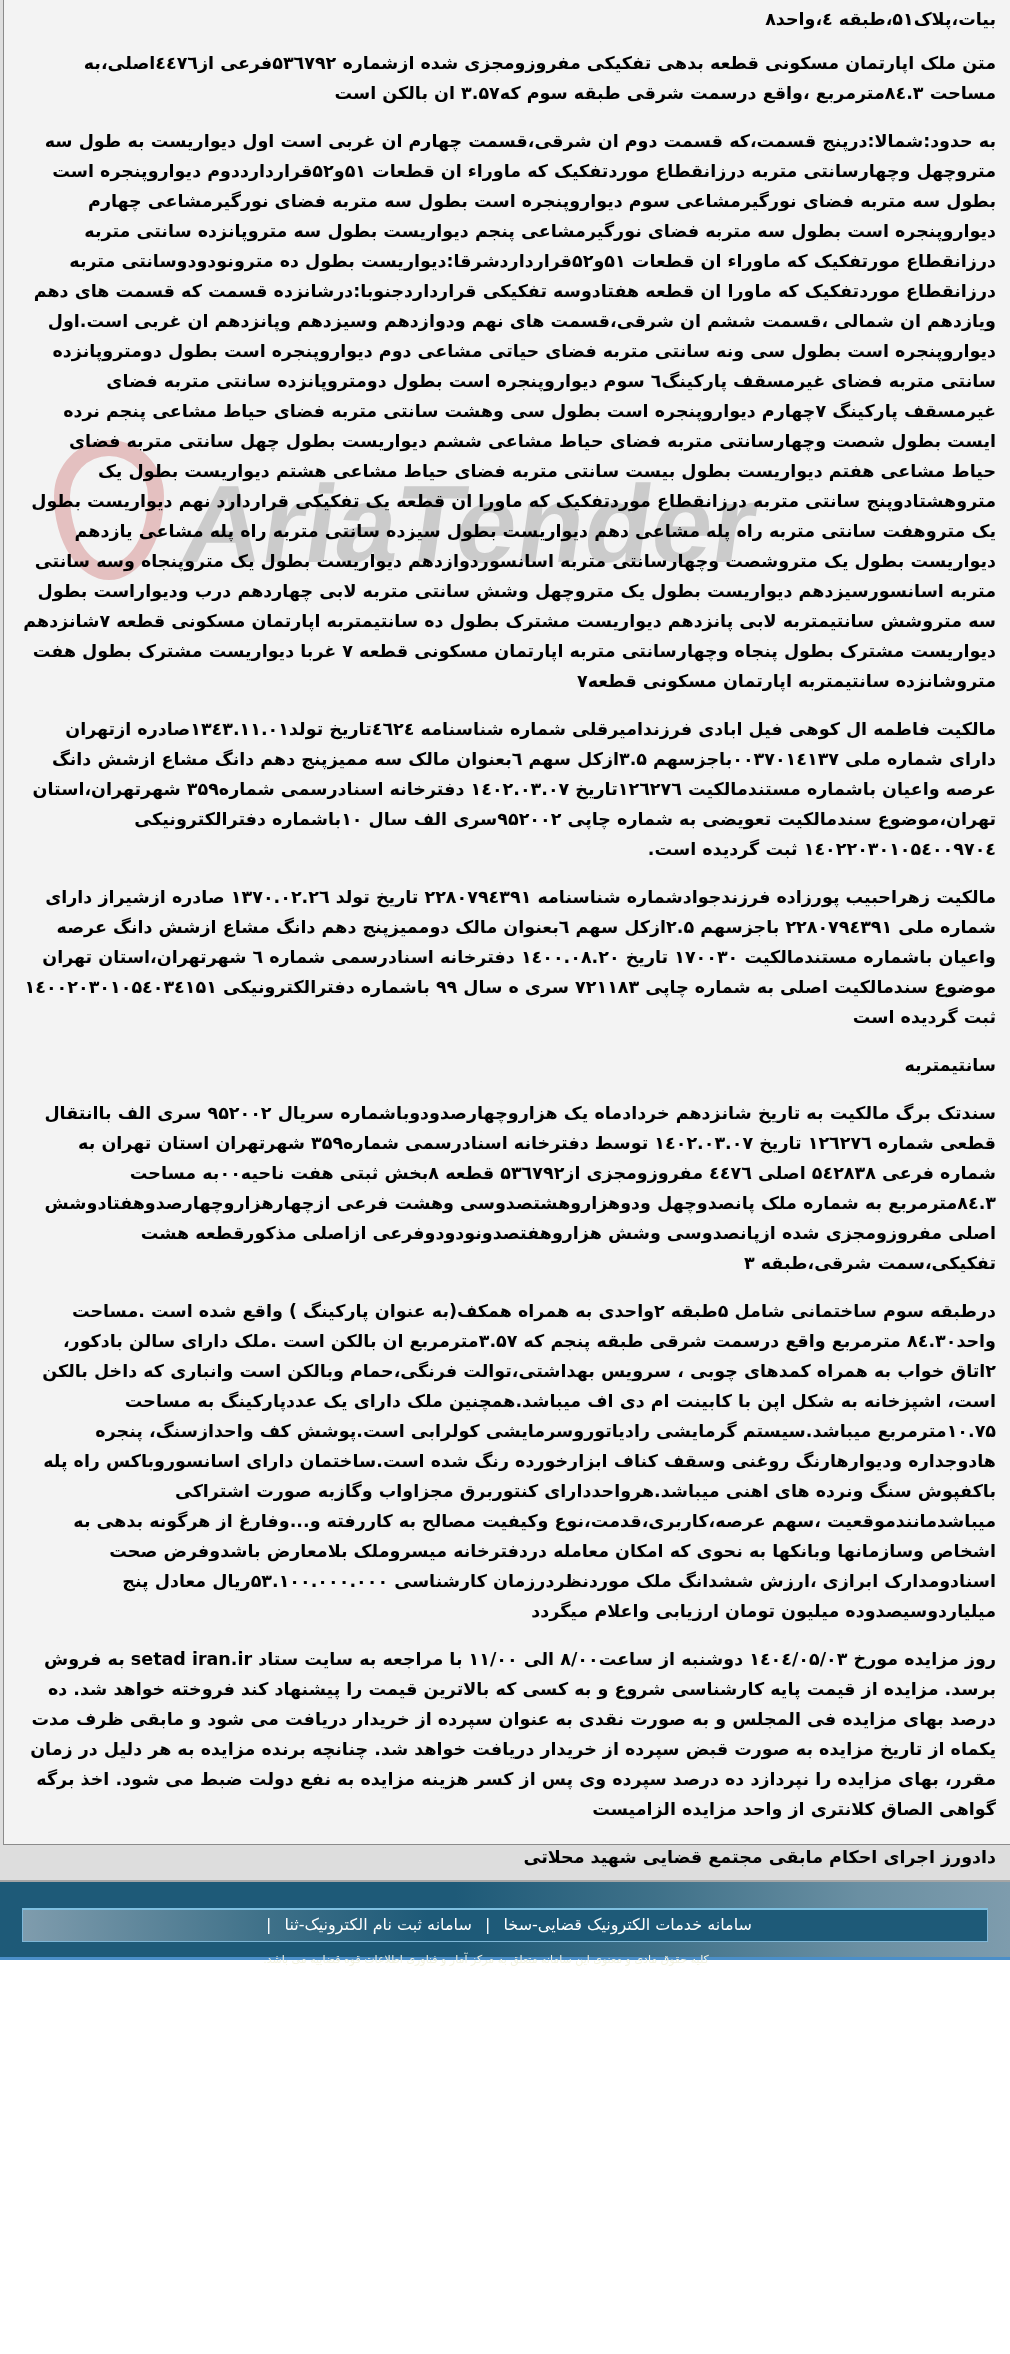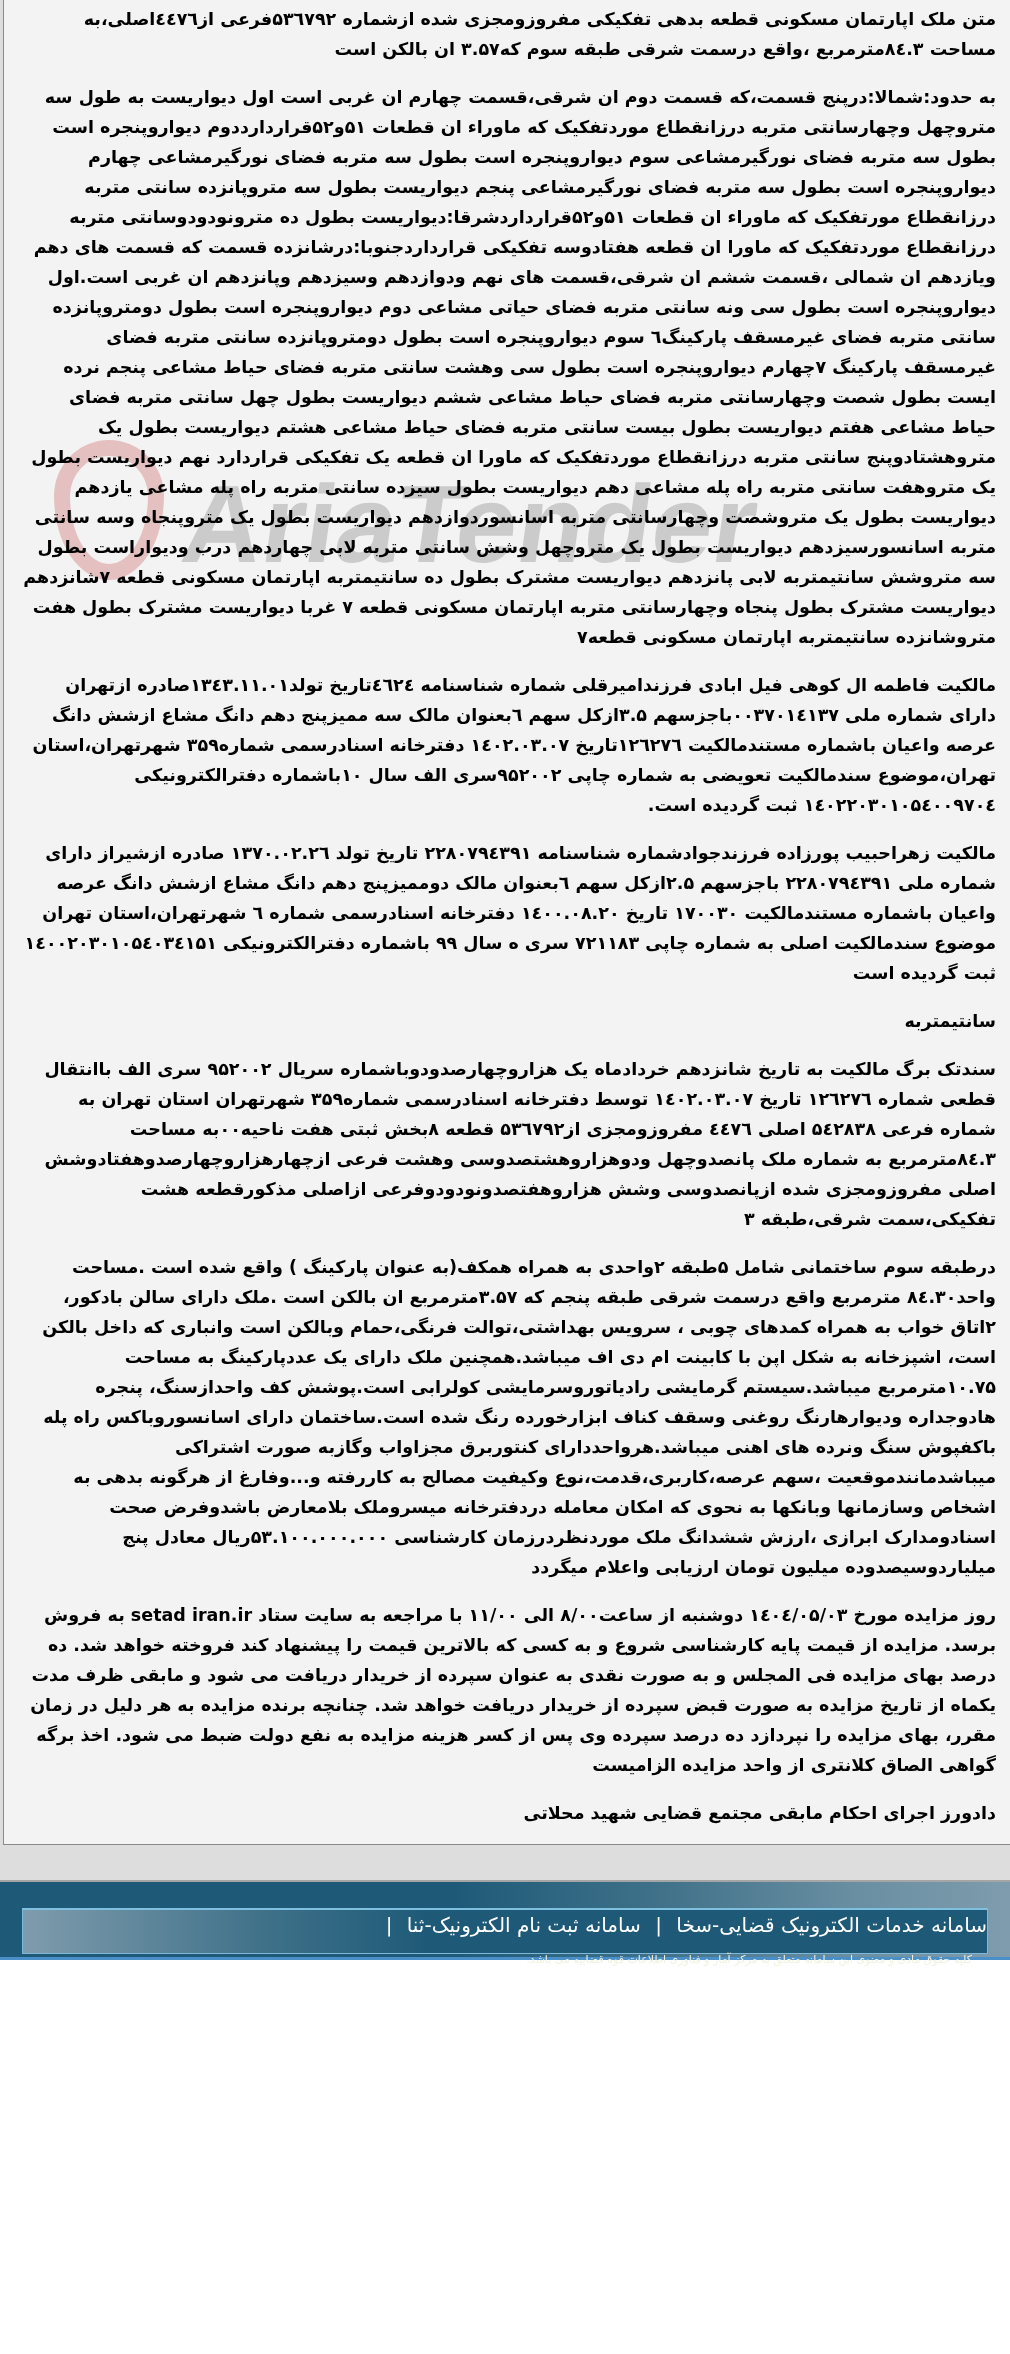--- a/index.html
+++ b/index.html
@@ -71,59 +71,61 @@
       width: 1010px;
       height: 80px;
       background: linear-gradient(to right, #1e5a78 0%, #1e5a78 45%, #3f7189 65%, #6a8fa2 85%, #7e9cad 100%);
       border-top: 2px solid #a5a5a5;
       border-bottom: 3px solid #4b8fc9;
       box-sizing: border-box;
     }
     .links-bar {
       position: absolute;
       left: 22px; top: 26px;
-      width: 966px; height: 46px;
+      width: 966px; height: 34px;
       background: linear-gradient(to left, #1e5a78 0%, #1e5a78 58%, #3f7189 75%, #7f9cad 100%);
       border: 1px solid #7fb7d8;
       border-top: 2px solid #7fc0e0;
       box-sizing: border-box;
       direction: rtl;
-      text-align: right;
+      text-align: center;
       color: #ffffff;
       font-family: "DejaVu Sans", sans-serif;
-      font-size: 20px;
+      font-size: 16px;
       line-height: 30px;
     }
     .links-bar a {
       color: #ffffff;
       text-decoration: none;
       cursor: pointer;
     }
     .links-bar .sep { margin: 0 8px; }
     .copyright {
       position: absolute;
       left: 0; top: 70px;
       width: 972px;
+      text-align: center;
       direction: rtl;
       color: #f2f2e0;
       font-family: "DejaVu Sans", sans-serif;
       font-size: 11px;
       line-height: 16px;
     }
   </style>
 </head>
 <body>
 
 <div class="outer">
   <div class="panel">
     <div class="watermark">
       <div class="wm-shield"></div>
       <div class="wm-text">AriaTender</div>
     </div>
     <div class="content">
+      <p class="tight">بیات،پلاک۵۱،طبقه ٤،واحد۸</p>
       <p>متن ملک اپارتمان مسکونی قطعه بدهی تفکیکی مفروزومجزی شده ازشماره ۵۳٦۷۹۲فرعی از٤٤۷٦اصلی،به مساحت ۸٤.۳مترمربع ،واقع درسمت شرقی طبقه سوم که۳.۵۷ ان بالکن است</p>
       <p>به حدود:شمالا:درپنج قسمت،که قسمت دوم ان شرقی،قسمت چهارم ان غربی است اول دیواریست به طول سه متروچهل وچهارسانتی متربه درزانقطاع موردتفکیک که ماوراء ان قطعات ۵۱و۵۲قراردارددوم دیوارو‌پنجره است بطول سه متربه فضای نورگیرمشاعی سوم دیوارو‌پنجره است بطول سه متربه فضای نورگیرمشاعی چهارم دیوارو‌پنجره است بطول سه متربه فضای نورگیرمشاعی پنجم دیواریست بطول سه متروپانزده سانتی متربه درزانقطاع مورتفکیک که ماوراء ان قطعات ۵۱و۵۲قراردارد‌شرقا:دیواریست بطول ده مترونودودوسانتی متربه درزانقطاع موردتفکیک که ماورا ان قطعه هفتادوسه تفکیکی قراردارد‌جنوبا:درشانزده قسمت که قسمت های دهم ویازدهم ان شمالی ،قسمت ششم ان شرقی،قسمت های نهم ودوازدهم وسیزدهم وپانزدهم ان غربی است.اول دیوارو‌پنجره است بطول سی ونه سانتی متربه فضای حیاتی مشاعی دوم دیوارو‌پنجره است بطول دومتروپانزده سانتی متربه فضای غیرمسقف پارکینگ٦ سوم دیوارو‌پنجره است بطول دومتروپانزده سانتی متربه فضای غیرمسقف پارکینگ ۷چهارم دیوارو‌پنجره است بطول سی وهشت سانتی متربه فضای حیاط مشاعی پنجم نرده ایست بطول شصت وچهارسانتی متربه فضای حیاط مشاعی ششم دیواریست بطول چهل سانتی متربه فضای حیاط مشاعی هفتم دیواریست بطول بیست سانتی متربه فضای حیاط مشاعی هشتم دیواریست بطول یک متروهشتادوپنج سانتی متربه درزانقطاع موردتفکیک که ماورا ان قطعه یک تفکیکی قراردارد نهم دیواریست بطول یک متروهفت سانتی متربه راه پله مشاعی دهم دیواریست بطول سیزده سانتی متربه راه پله مشاعی یازدهم دیواریست بطول یک متروشصت وچهارسانتی متربه اسانسوردوازدهم دیواریست بطول یک متروپنجاه وسه سانتی متربه اسانسورسیزدهم دیواریست بطول یک متروچهل وشش سانتی متربه لابی چهاردهم درب ودیواراست بطول سه متروشش سانتیمتربه لابی پانزدهم دیواریست مشترک بطول ده سانتیمتربه اپارتمان مسکونی قطعه ۷شانزدهم دیواریست مشترک بطول پنجاه وچهارسانتی متربه اپارتمان مسکونی قطعه ۷ غربا دیواریست مشترک بطول هفت متروشانزده سانتیمتربه اپارتمان مسکونی قطعه۷</p>
       <p>مالکیت فاطمه ال کوهی فیل ابادی فرزندامیرقلی شماره شناسنامه ٤٦۲٤تاریخ تولد۱۳٤۳.۱۱.۰۱صادره ازتهران دارای شماره ملی ۰۰۳۷۰۱٤۱۳۷باجزسهم ۳.۵ازکل سهم ٦بعنوان مالک سه ممیزپنج دهم دانگ مشاع ازشش دانگ عرصه واعیان باشماره مستندمالکیت ۱۲٦۲۷٦تاریخ ۱٤۰۲.۰۳.۰۷ دفترخانه اسنادرسمی شماره۳۵۹ شهرتهران،استان تهران،موضوع سندمالکیت تعویضی به شماره چاپی ۹۵۲۰۰۲سری الف سال ۱۰باشماره دفترالکترونیکی ۱٤۰۲۲۰۳۰۱۰۵٤۰۰۹۷۰٤ ثبت گردیده است.</p>
       <p>مالکیت زهراحبیب پورزاده فرزندجوادشماره شناسنامه ۲۲۸۰۷۹٤۳۹۱ تاریخ تولد ۱۳۷۰.۰۲.۲٦ صادره ازشیراز دارای شماره ملی ۲۲۸۰۷۹٤۳۹۱ باجزسهم ۲.۵ازکل سهم ٦بعنوان مالک دوممیزپنج دهم دانگ مشاع ازشش دانگ عرصه واعیان باشماره مستندمالکیت ۱۷۰۰۳۰ تاریخ ۱٤۰۰.۰۸.۲۰ دفترخانه اسنادرسمی شماره ٦ شهرتهران،استان تهران موضوع سندمالکیت اصلی به شماره چاپی ۷۲۱۱۸۳ سری ه سال ۹۹ باشماره دفترالکترونیکی ۱٤۰۰۲۰۳۰۱۰۵٤۰۳٤۱۵۱ ثبت گردیده است</p>
       <p>سانتیمتربه</p>
       <p>سندتک برگ مالکیت به تاریخ شانزدهم خردادماه یک هزاروچهارصدودوباشماره سریال ۹۵۲۰۰۲ سری الف باانتقال قطعی شماره ۱۲٦۲۷٦ تاریخ ۱٤۰۲.۰۳.۰۷ توسط دفترخانه اسنادرسمی شماره۳۵۹ شهرتهران استان تهران به شماره فرعی ۵٤۲۸۳۸ اصلی ٤٤۷٦ مفروزومجزی از۵۳٦۷۹۲ قطعه ۸بخش ثبتی هفت ناحیه۰۰به مساحت ۸٤.۳مترمربع به شماره ملک پانصدوچهل ودوهزاروهشتصدوسی وهشت فرعی ازچهارهزاروچهارصدوهفتادوشش اصلی مفروزومجزی شده ازپانصدوسی وشش هزاروهفتصدونودودوفرعی ازاصلی مذکورقطعه هشت تفکیکی،سمت شرقی،طبقه ۳</p>
       <p>درطبقه سوم ساختمانی شامل ۵طبقه ۲واحدی به همراه همکف(به عنوان پارکینگ ) واقع شده است .مساحت واحد۸٤.۳۰ مترمربع واقع درسمت شرقی طبقه پنجم که ۳.۵۷مترمربع ان بالکن است .ملک دارای سالن بادکور، ۲اتاق خواب به همراه کمدهای چوبی ، سرویس بهداشتی،توالت فرنگی،حمام وبالکن است وانباری که داخل بالکن است، اشپزخانه به شکل اپن با کابینت ام دی اف میباشد.همچنین ملک دارای یک عددپارکینگ به مساحت ۱۰.۷۵مترمربع میباشد.سیستم گرمایشی رادیاتوروسرمایشی کولرابی است.پوشش کف واحدازسنگ، پنجره هادوجداره ودیوارهارنگ روغنی وسقف کناف ابزارخورده رنگ شده است.ساختمان دارای اسانسورو‌باکس راه پله باکفپوش سنگ ونرده های اهنی میباشد.هرواحددارای کنتوربرق مجزاواب وگازبه صورت اشتراکی میباشدمانندموقعیت ،سهم عرصه،کاربری،قدمت،نوع وکیفیت مصالح به کاررفته و...وفارغ از هرگونه بدهی به اشخاص وسازمانها وبانکها به نحوی که امکان معامله دردفترخانه میسروملک بلامعارض باشدوفرض صحت اسنادومدارک ابرازی ،ارزش ششدانگ ملک موردنظردرزمان کارشناسی ۵۳.۱۰۰.۰۰۰.۰۰۰ریال معادل پنج میلیاردوسیصدوده میلیون تومان ارزیابی واعلام میگردد</p>
       <p>روز مزایده مورخ ۱٤۰٤/۰۵/۰۳ دوشنبه از ساعت۸/۰۰ الی ۱۱/۰۰ با مراجعه به سایت ستاد setad iran.ir به فروش برسد. مزایده از قیمت پایه کارشناسی شروع و به کسی که بالاترین قیمت را پیشنهاد کند فروخته خواهد شد. ده درصد بهای مزایده فی المجلس و به صورت نقدی به عنوان سپرده از خریدار دریافت می شود و مابقی ظرف مدت یکماه از تاریخ مزایده به صورت قبض سپرده از خریدار دریافت خواهد شد. چنانچه برنده مزایده به هر دلیل در زمان مقرر، بهای مزایده را نپردازد ده درصد سپرده وی پس از کسر هزینه مزایده به نفع دولت ضبط می شود. اخذ برگه گواهی الصاق کلانتری از واحد مزایده الزامیست</p>
       <p>دادورز اجرای احکام مابقی مجتمع قضایی شهید محلاتی</p>
     </div>

